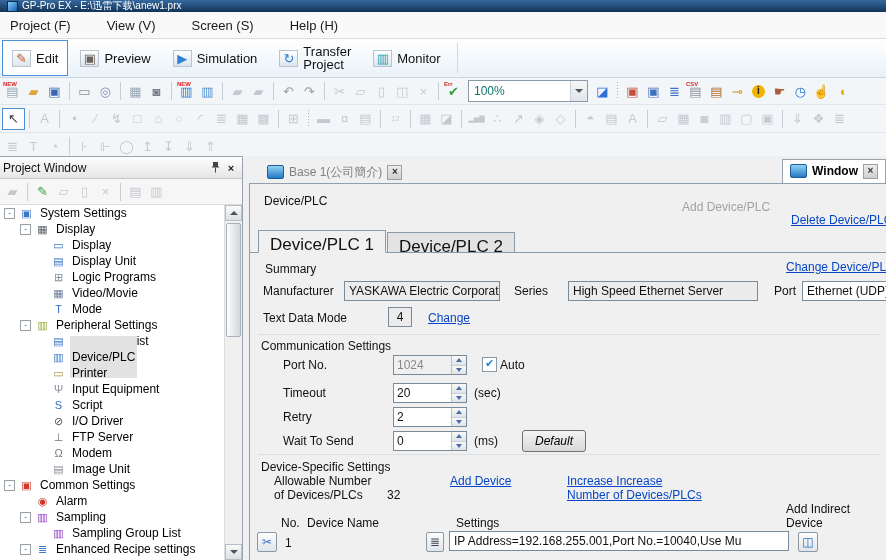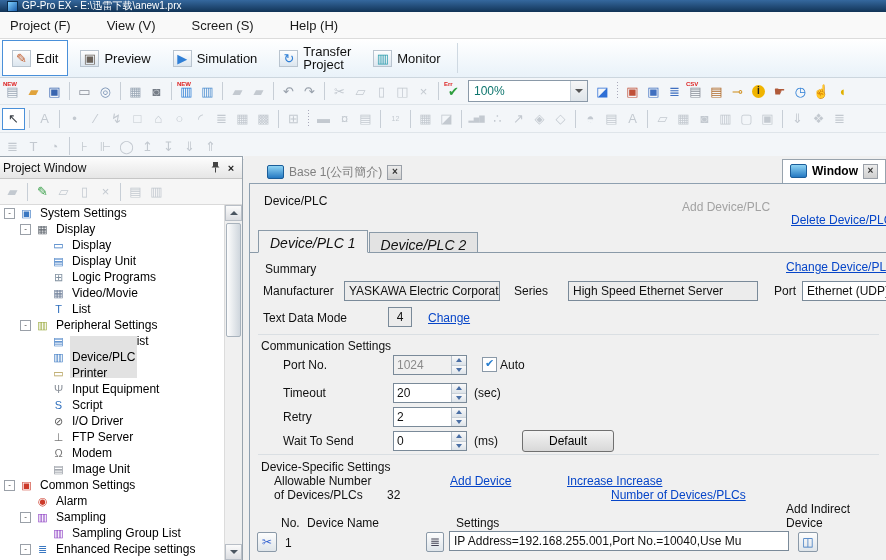--- a/index.html
+++ b/index.html
@@ -65,21 +65,21 @@
   .doc-tab{display:flex;align-items:center;gap:5px;padding:3px 7px 4px 7px;font-size:12px;color:#808080;height:21px;box-sizing:border-box;}
   .doc-tab.active{background:#fff;border:1px solid #98a3ad;border-bottom:none;font-weight:bold;color:#000;height:24px;}
   .dt-icon{width:15px;height:12px;background:linear-gradient(#8fd4f4,#2579c2);border:1px solid #1b5d99;border-radius:2px;}
   .dt-close{width:13px;height:13px;background:linear-gradient(#ececec,#cfcfcf);border:1px solid #9aa0a8;font-size:10px;line-height:11px;text-align:center;color:#333;font-weight:bold;}
   
   .panel{position:absolute;top:27px;left:5px;right:-2px;bottom:-2px;background:#f0f0f0;border:1px solid #8ea0b0;overflow:hidden;font-size:12px;color:#111;}
   .abs{position:absolute;white-space:nowrap;}
   .link{color:#0645c8;text-decoration:underline;cursor:pointer;}
   .link.disabled{color:#a2a2a2;text-decoration:none;cursor:default;}
   .sub-tabs{position:absolute;left:8px;top:46px;display:flex;align-items:flex-end;z-index:2;}
-  .sub-tab{padding:4px 11px 3px 11px;font-size:14px;border:1px solid #8a9aa8;background:#e3e3e3;margin-right:1px;height:21px;box-sizing:border-box;font-style:italic;}
+  .sub-tab{padding:4px 11px 3px 11px;font-size:17px;border:1px solid #8a9aa8;background:#e3e3e3;margin-right:1px;height:21px;box-sizing:border-box;}
   .sub-tab.active{background:#f0f0f0;height:23px;border-bottom:1px solid #f0f0f0;}
   .tabpage-line{position:absolute;left:0;right:0;top:68px;border-top:1px solid #8a9aa8;}
   .hline{position:absolute;left:8px;right:8px;border-top:1px solid #dadfe3;}
   .ro-field{border:1px solid #7a8a99;background:#ececec;height:20px;line-height:18px;padding:0 4px;box-sizing:border-box;overflow:hidden;}
   .ro-field.white{background:#fff;}
   .spin-field{border:1px solid #7a8a99;background:#fff;height:20px;display:flex;box-sizing:border-box;width:74px;}
   .spin-field .spin-value{flex:1;padding:2px 3px;font-size:12px;line-height:14px;}
   .spin-field.disabled{background:#f0f0f0;}
   .spin-field.disabled .spin-value{color:#8a8a8a;}
   .spin-btns{width:14px;border-left:1px solid #b8c2cc;display:flex;flex-direction:column;}
@@ -473,21 +473,21 @@
           <span class="tlabel">Logic Programs</span>
         </div>
         <div class="tree-row" style="padding-left: 36px;">
           <span class="exp hidden"></span>
           <span class="ticon" style="color: rgb(112, 128, 154);">▦</span>
           <span class="tlabel">Video/Movie</span>
         </div>
         <div class="tree-row" style="padding-left: 36px;">
           <span class="exp hidden"></span>
           <span class="ticon" style="color: rgb(47, 111, 189);">T</span>
-          <span class="tlabel">List</span>
+          <span class="tlabel">Mode</span>
         </div>
         <div class="tree-row" style="padding-left: 20px;">
           <span class="exp">-</span>
           <span class="ticon" style="color: rgb(152, 168, 58);">▥</span>
           <span class="tlabel">Peripheral Settings</span>
         </div>
         <div class="tree-row" style="padding-left: 36px;">
           <span class="exp hidden"></span>
           <span class="ticon" style="color: rgb(58, 120, 194);">▤</span>
           <span class="tlabel">Peripheral List</span>
@@ -643,31 +643,31 @@
 
     <div class="abs" style="left:33px;top:250px;">Wait To Send</div>
     <div class="abs spin-field" style="left:143px;top:247px;">
       <span class="spin-value">0</span>
       <span class="spin-btns">
           <span class="spin-up"></span>
           <span class="spin-down"></span>
         </span>
     </div>
     <span class="abs" style="left:224px;top:250px;">(ms)</span>
-    <button class="abs win-btn" style="left:272px;top:246px;width:92px;">Default</button>
+    <button class="abs win-btn" style="left:272px;top:246px;width:64px;font-style:italic;">Default</button>
 
     <div class="hline" style="top:270px;"></div>
 
     <div class="abs section-label" style="left:11px;top:276px;">Device-Specific Settings</div>
     <div class="abs" style="left:24px;top:290px;">Allowable Number</div>
     <div class="abs" style="left:24px;top:304px;">of Devices/PLCs</div>
     <div class="abs" style="left:137px;top:304px;">32</div>
     <span class="abs link" style="left:200px;top:290px;">Add Device</span>
     <span class="abs link" style="left:317px;top:290px;">Increase Increase</span>
-    <span class="abs link" style="left:317px;top:304px;margin-left:44px;">Number of Devices/PLCs</span>
+    <span class="abs link" style="left:317px;top:304px;">Number of Devices/PLCs</span>
 
     <div class="abs" style="left:536px;top:318px;">Add Indirect</div>
     <div class="abs" style="left:536px;top:332px;">Device</div>
 
     <div class="abs" style="left:31px;top:332px;">No.</div>
     <div class="abs" style="left:57px;top:332px;">Device Name</div>
     <div class="abs" style="left:206px;top:332px;">Settings</div>
 
     <div class="abs mini-btn" style="left:7px;top:348px;">
         <span style="color:#2f5fd0;">✂</span>

